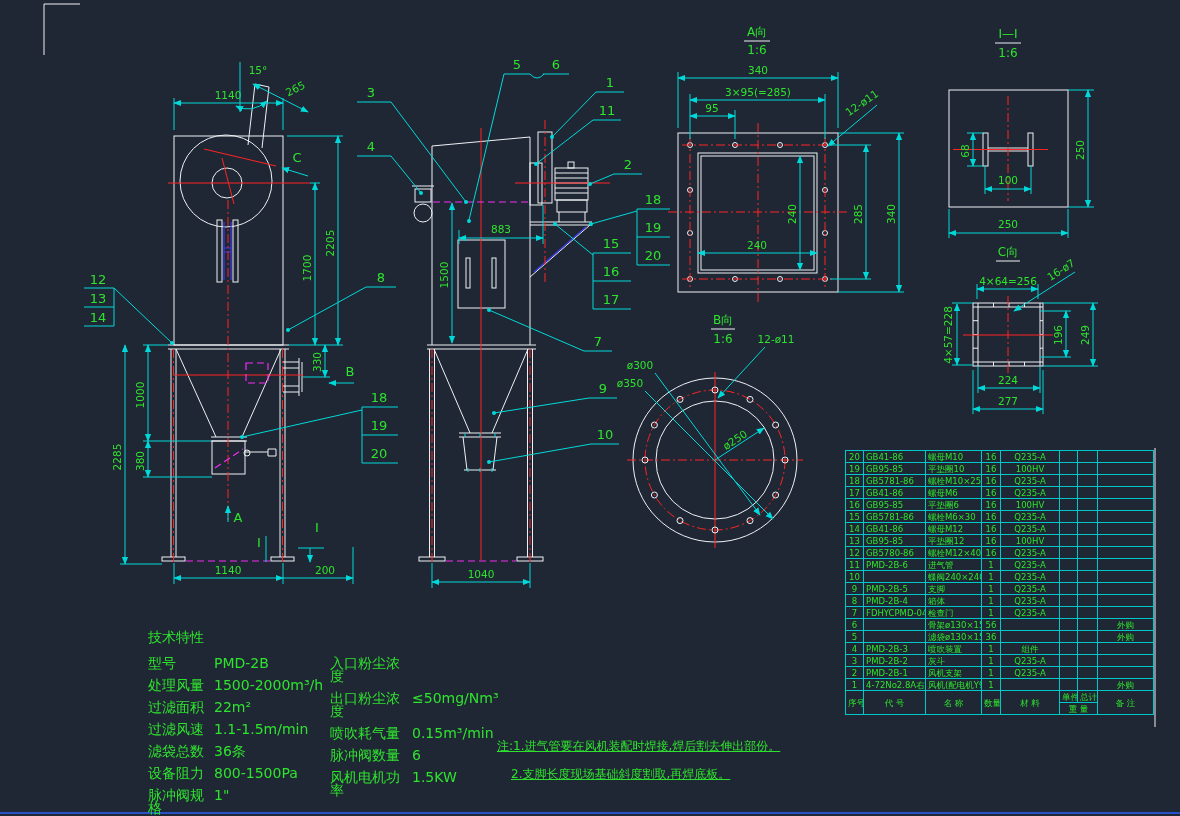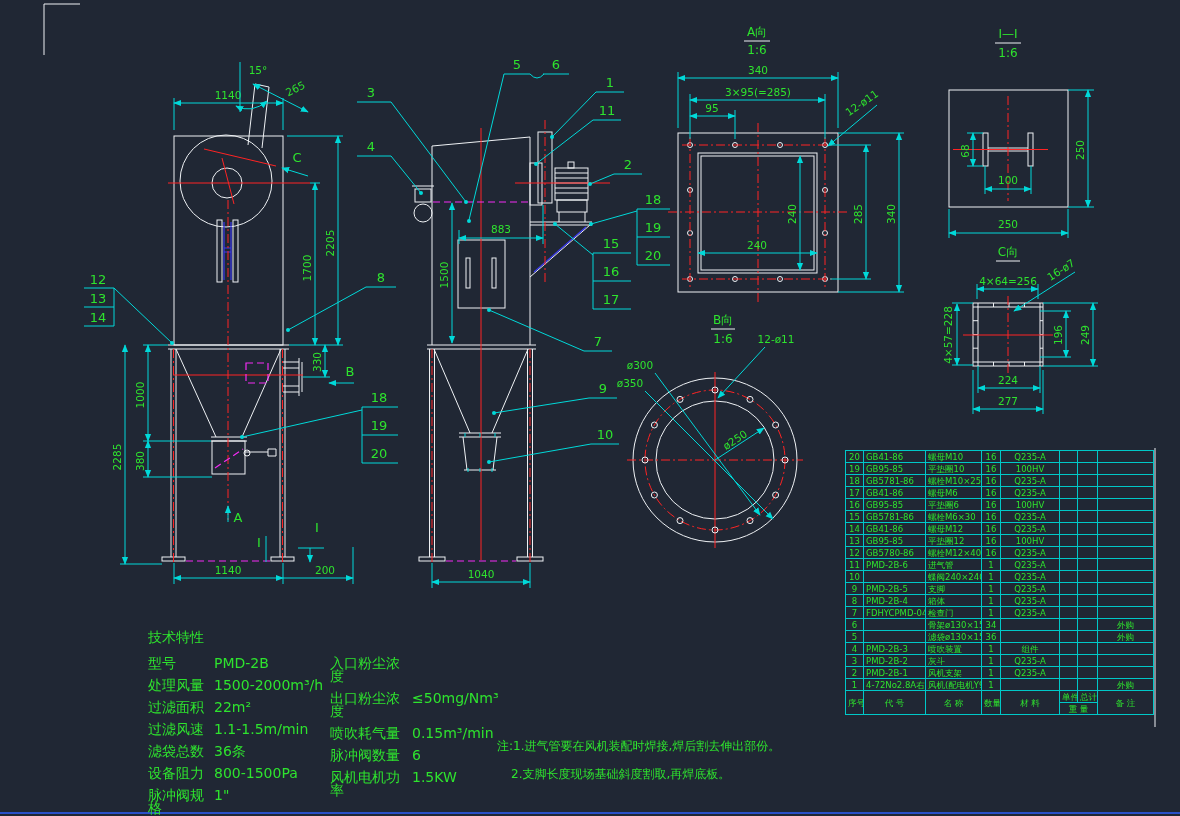--- a/index.html
+++ b/index.html
@@ -30,21 +30,21 @@
 
   
   .specs{position:absolute;color:#2ee32e;font-size:14px;line-height:13px;}
   #specs-title{left:148px;top:631px;}
   #specs-left{left:148px;top:657px;}
   #specs-right{left:330px;top:657px;}
   .spec-row{display:flex;margin-bottom:9px;}
   #specs-left .spec-label{width:66px;flex:none;}
   #specs-right .spec-label{width:82px;flex:none;}
 
-  .notes{position:absolute;left:497px;top:738px;color:#2ee32e;font-size:12px;line-height:16px;}
+  .notes{position:absolute;left:497px;top:738px;color:#2ee32e;font-size:12px;line-height:16px;text-decoration:underline;}
   .notes .n2{padding-left:14px;margin-top:12px;}
 </style>
 </head>
 <body>
 
 <div id="stage">
 
 <svg width="1180" height="816" viewBox="0 0 1180 816">
   <defs>
     <marker id="ar" viewBox="0 0 10 10" refX="9" refY="5" markerWidth="8" markerHeight="8" orient="auto-start-reverse">
@@ -572,21 +572,21 @@
           <td class="c-qty">1</td>
           <td class="c-material">Q235-A</td>
           <td class="c-unit"></td>
           <td class="c-total"></td>
           <td class="c-remark"></td>
         </tr>
         <tr>
           <td class="c-no">6</td>
           <td class="c-code"></td>
           <td class="c-name">骨架ø130×1500</td>
-          <td class="c-qty">34</td>
+          <td class="c-qty">56</td>
           <td class="c-material"></td>
           <td class="c-unit"></td>
           <td class="c-total"></td>
           <td class="c-remark">外购</td>
         </tr>
         <tr>
           <td class="c-no">5</td>
           <td class="c-code"></td>
           <td class="c-name">滤袋ø130×1500</td>
           <td class="c-qty">36</td>

